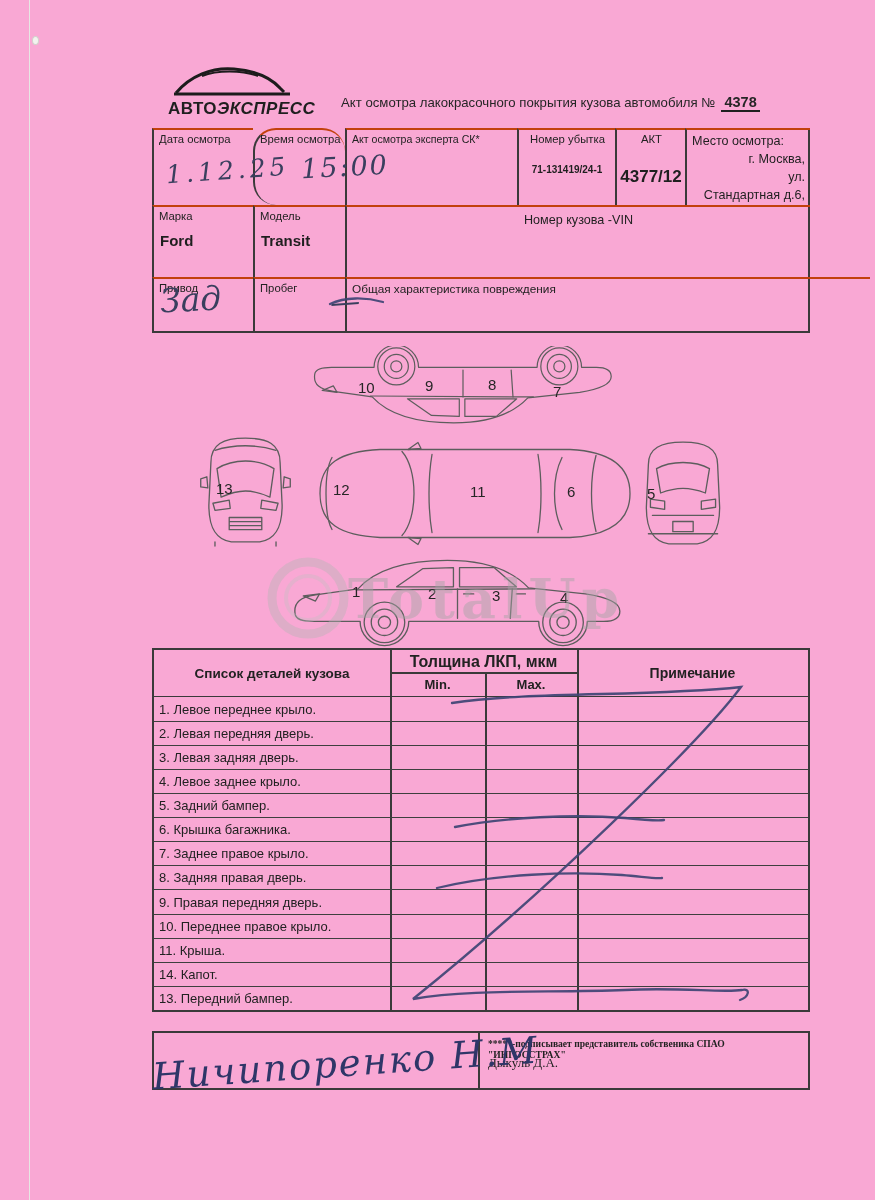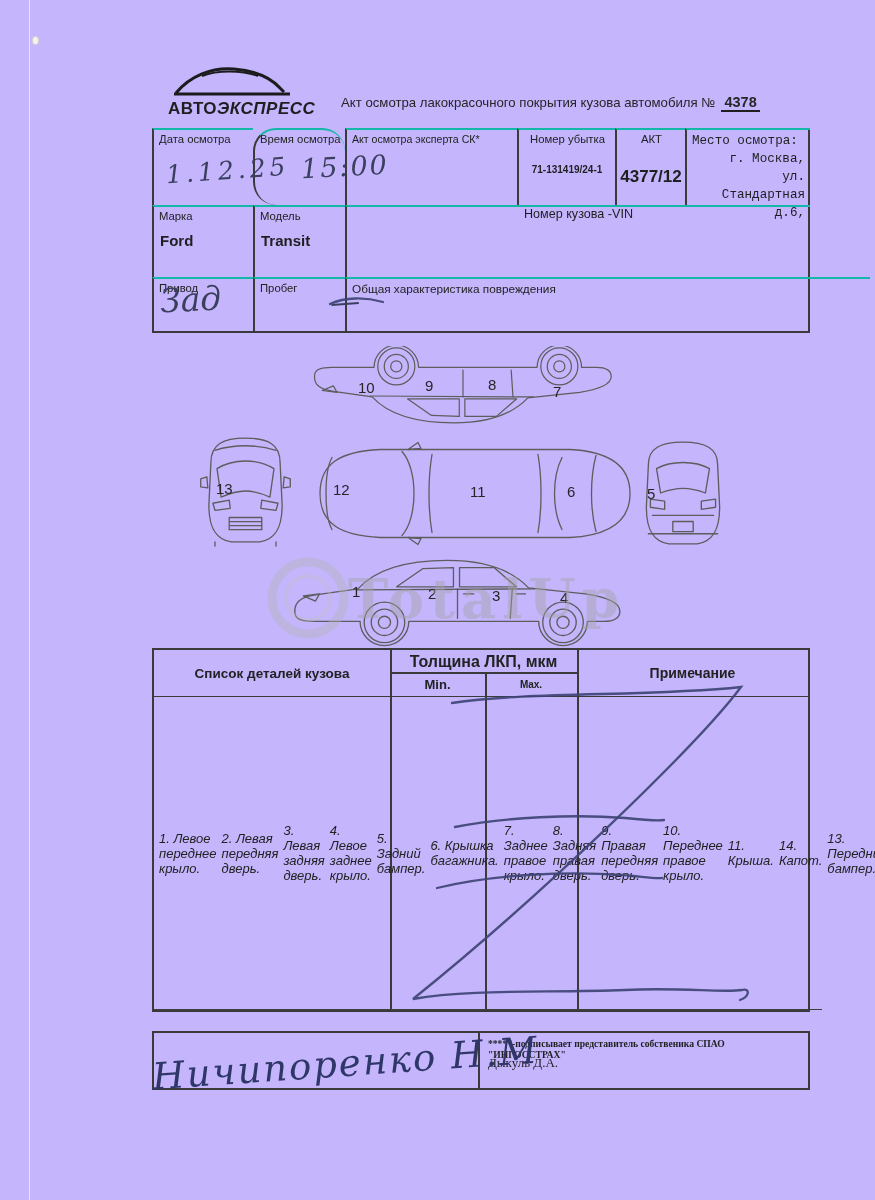--- a/index.html
+++ b/index.html
@@ -1,32 +1,32 @@
 <!DOCTYPE html>
 <html><head>
 <meta charset="utf-8">
 <style>
   html,body{margin:0;padding:0;background:#ffffff;}
-  .page{position:relative;width:875px;height:1200px;background:#c4b5fd;overflow:hidden;
+  .page{position:relative;width:875px;height:1200px;background:#f9a8d4;overflow:hidden;
         font-family:"Liberation Sans",sans-serif;color:#1f1f1f;}
   .abs{position:absolute;}
   
   .scan-line{position:absolute;left:29px;top:0;width:1px;height:1200px;background:#e7e7e3;}
   .scan-dot{position:absolute;left:32px;top:36px;width:5px;height:7px;border-radius:50%;
             border:1px solid #d2d2cd;background:#f3f3ef;}
   
   .logo-text{position:absolute;left:168px;top:99px;width:130px;text-align:center;
              font-size:17px;letter-spacing:.5px;white-space:nowrap;}
   .logo-bold{font-weight:800;font-style:normal;}
   .logo-italic{font-style:italic;font-weight:600;}
   .title{position:absolute;left:341px;top:94px;font-size:13.2px;color:#262626;white-space:nowrap;}
   .doc-num{font-weight:bold;font-size:14.5px;border-bottom:2px solid #1f1f1f;padding:0 3px;margin-left:6px;}
   
   .tbl{position:absolute;box-sizing:border-box;}
-  .cell{position:absolute;box-sizing:border-box;border-left:2px solid #3a3a3a;border-top:2px solid #14b8a6;}
+  .cell{position:absolute;box-sizing:border-box;border-left:2px solid #3a3a3a;border-top:2px solid #c2410c;}
   .cell .lab{display:block;font-size:11.3px;color:#222;padding:3px 4px 0 5px;}
   .val-bold{font-weight:bold;font-size:15px;padding:10px 0 0 6px;display:block;}
   .center-val{position:absolute;left:0;right:0;text-align:center;font-weight:bold;}
   
   .hand{position:absolute;font-family:"DejaVu Serif",serif;font-style:italic;color:#3a3f5e;white-space:nowrap;}
   .hw-date{left:166px;top:156px;font-size:25px;letter-spacing:4px;transform:rotate(-4deg);}
   .hw-time{left:301px;top:151px;font-size:27px;letter-spacing:2px;transform:rotate(-3deg);}
   .hw-drive{left:160px;top:280px;font-size:33px;transform:rotate(-3deg);}
   .hw-dash{left:330px;top:284px;font-size:30px;transform:rotate(-4deg);}
   .hw-sign{left:152px;top:1042px;font-size:37px;letter-spacing:2px;color:#2f3668;transform:rotate(-4deg);z-index:6;}
@@ -35,21 +35,21 @@
   .car-svg path,.car-svg circle,.car-svg line{fill:none;stroke:#5d5d5d;stroke-width:1.3;stroke-linecap:round;stroke-linejoin:round;}
   .zone-num{position:absolute;font-size:15px;font-weight:500;color:#262626;}
   .wm-svg{position:absolute;left:250px;top:556px;z-index:2;}
   
   .parts{left:152px;top:648px;width:658px;height:364px;border:2px solid #3a3a3a;}
   .parts-header{position:absolute;left:0;right:0;top:0;height:46px;border-bottom:1.6px solid #3a3a3a;}
   .ph-label{position:absolute;display:flex;align-items:center;justify-content:center;
             font-size:13.5px;font-weight:600;color:#222;text-align:center;}
   .vline{position:absolute;width:1.6px;background:#3a3a3a;}
   .hline{position:absolute;height:1.5px;background:#3a3a3a;}
-  .parts-rows{position:absolute;left:0;right:0;top:47.6px;bottom:0;display:flex;flex-direction:row;font-style:italic;}
+  .parts-rows{position:absolute;left:0;right:0;top:47.6px;bottom:0;display:flex;flex-direction:column;}
   .prow{flex:1;border-bottom:1.4px solid #3f3f3f;display:flex;align-items:center;}
   .prow:last-child{border-bottom:none;}
   .prow span{font-size:13px;padding-left:5px;color:#222;}
   
   .foot{left:152px;top:1031px;width:658px;height:59px;border:2px solid #3a3a3a;font-family:Liberation Serif, serif;}
   .foot-note{position:absolute;left:334px;top:5px;right:6px;font-size:9.6px;font-weight:bold;color:#222;}
   .foot-name{position:absolute;left:334px;top:22px;font-size:13px;color:#222;}
   .ink-overlay{position:absolute;left:0;top:0;z-index:5;pointer-events:none;}
   .ink-overlay path{fill:none;stroke:#3e4474;stroke-width:2.3;stroke-linecap:round;opacity:.92;}
 </style>
@@ -82,39 +82,39 @@
       <span class="lab" style="font-size:10.6px;">Акт осмотра эксперта СК*</span>
     </div>
     <div class="cell" style="left:365px;top:0;width:98px;height:77px;">
       <span class="lab" style="text-align:center;">Номер убытка</span>
       <span class="center-val" style="bottom:30px;font-size:10px;">71-131419/24-1</span>
     </div>
     <div class="cell" style="left:463px;top:0;width:70px;height:77px;">
       <span class="lab" style="text-align:center;">АКТ</span>
       <span class="center-val" style="bottom:18px;font-size:17px;">4377/12</span>
     </div>
-    <div class="cell" style="left:533px;top:0;width:125px;height:77px;font-family:Liberation Mono, monospace;">
+    <div class="cell" style="left:533px;top:0;width:125px;height:77px;">
       <div style="font-size:12.6px;padding:3px 5px;line-height:1.42;">
         <div>Место осмотра:</div>
         <div style="text-align:right;">г. Москва,</div>
         <div style="text-align:right;">ул.</div>
         <div style="text-align:right;">Стандартная д.6,</div>
       </div>
     </div>
 
     <div class="cell" style="left:0;top:77px;width:101px;height:72px;">
       <span class="lab">Марка</span>
       <span class="val-bold">Ford</span>
     </div>
     <div class="cell" style="left:101px;top:77px;width:92px;height:72px;">
       <span class="lab">Модель</span>
       <span class="val-bold">Transit</span>
     </div>
     <div class="cell" style="left:193px;top:77px;width:465px;height:72px;">
-      <div style="text-align:center;font-size:12.6px;">Номер кузова -VIN</div>
+      <div style="text-align:center;font-size:12.6px;padding-top:6px;">Номер кузова -VIN</div>
     </div>
 
     <div class="cell" style="left:0;top:149px;width:101px;height:56px;">
       <span class="lab">Привод</span>
     </div>
     <div class="cell" style="left:101px;top:149px;width:92px;height:56px;">
       <span class="lab">Пробег</span>
     </div>
     <div class="cell" style="left:193px;top:149px;width:525px;height:56px;">
       <span class="lab" style="font-size:11.8px;">Общая характеристика повреждения</span>
@@ -207,21 +207,21 @@
   <span class="zone-num" style="left:352px;top:583px;">1</span>
   <span class="zone-num" style="left:428px;top:585px;">2</span>
   <span class="zone-num" style="left:492px;top:587px;">3</span>
   <span class="zone-num" style="left:560px;top:589px;">4</span>
 
   <div class="tbl parts">
     <div class="parts-header">
       <div class="ph-label" style="left:0;top:0;width:236px;height:46px;">Список деталей кузова</div>
       <div class="ph-label" style="left:236px;top:0;width:187px;height:23px;font-weight:bold;font-size:16px;">Толщина ЛКП, мкм</div>
       <div class="ph-label" style="left:236px;top:23px;width:95px;height:23px;font-weight:bold;font-size:13px;">Min.</div>
-      <div class="ph-label" style="left:331px;top:23px;width:92px;height:23px;font-weight:bold;font-size:10px;">Max.</div>
+      <div class="ph-label" style="left:331px;top:23px;width:92px;height:23px;font-weight:bold;font-size:13px;">Max.</div>
       <div class="ph-label" style="left:423px;top:0;right:0;height:46px;font-size:14px;">Примечание</div>
       <div class="hline" style="left:236px;top:22px;width:187px;"></div>
       <div class="vline" style="left:331px;top:23px;height:23px;"></div>
     </div>
     <div class="vline" style="left:236px;top:0;bottom:0;"></div>
     <div class="vline" style="left:331px;top:47px;bottom:0;"></div>
     <div class="vline" style="left:423px;top:0;bottom:0;"></div>
     <div class="parts-rows">
       <div class="prow">
           <span>1. Левое переднее крыло.</span>

